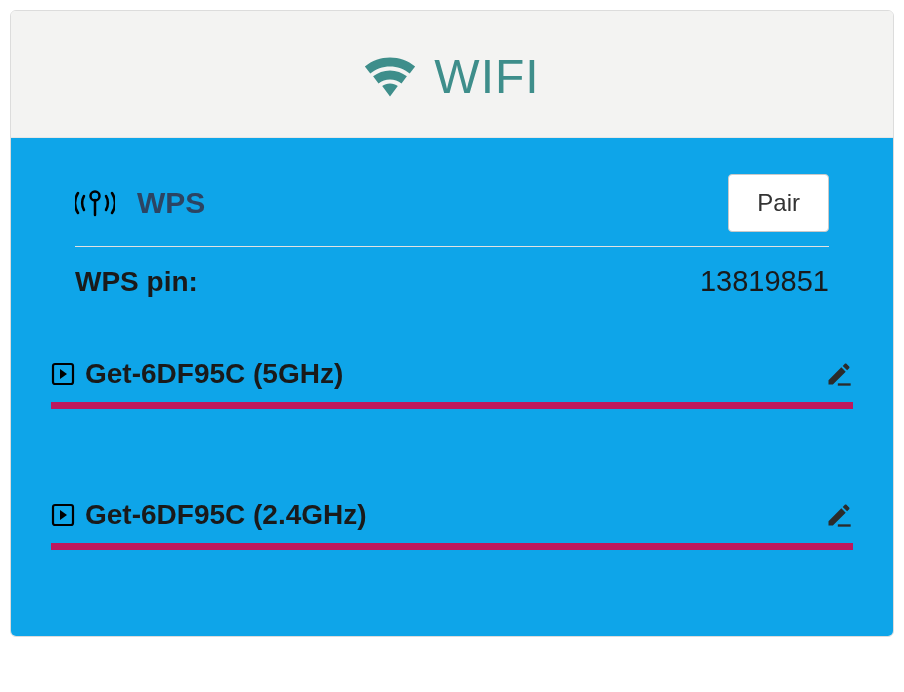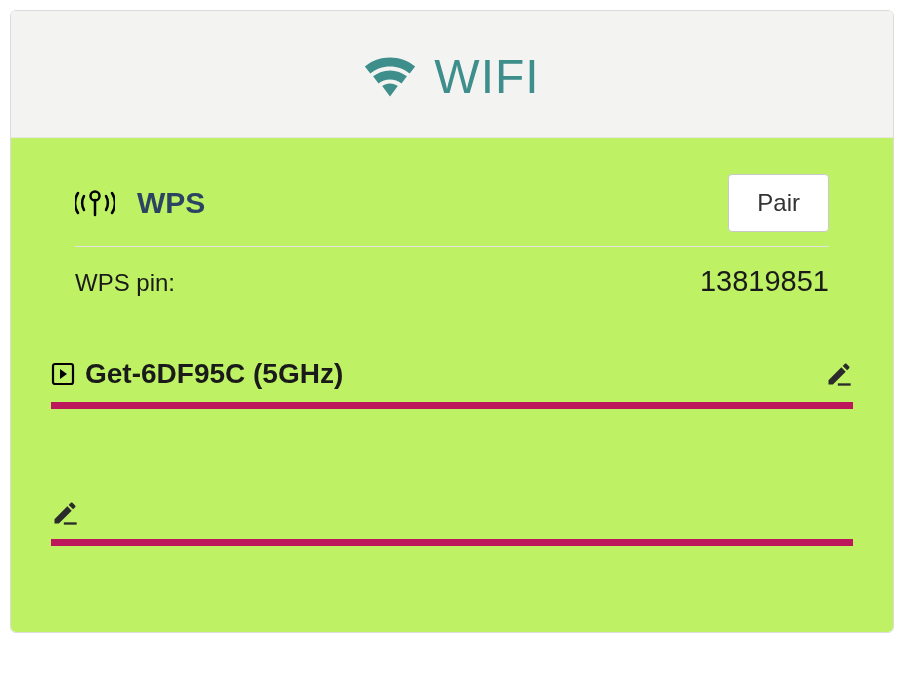--- a/index.html
+++ b/index.html
@@ -37,21 +37,21 @@
       fill: #3e8e8b;
     }
     .panel-title {
       font-size: 48px;
       font-weight: 400;
       color: #3e8e8b;
       letter-spacing: 1px;
     }
     .panel-body {
       padding: 28px 40px 36px 40px;
-      background: #bef264;
+      background: #0ea5e9;
     }
     .wps-section {
       padding: 0 24px;
       margin-bottom: 60px;
     }
     .wps-row {
       display: flex;
       align-items: center;
       padding: 8px 0 14px 0;
       border-bottom: 1px solid #e2e2e2;
@@ -81,22 +81,22 @@
       cursor: pointer;
       font-family: inherit;
     }
     .pin-row {
       display: flex;
       align-items: baseline;
       justify-content: space-between;
       padding: 18px 0 0 0;
     }
     .pin-label {
-      font-size: 24px;
-      font-weight: 400;
+      font-size: 28px;
+      font-weight: 700;
       color: #1a1a1a;
     }
     .pin-value {
       font-size: 29px;
       color: #1a1a1a;
       font-weight: 400;
     }
     .network-item {
       padding-bottom: 12px;
       border-bottom: 7px solid #be185d;
@@ -197,20 +197,29 @@
           <svg viewBox="0 0 24 24">
               <path d="M3 17.25V21h3.75l11-11-3.75-3.75-11 11zM20.7 7c.4-.4.4-1 0-1.4l-2.3-2.3c-.4-.4-1-.4-1.4 0l-1.8 1.8 3.75 3.75 1.75-1.85z"></path>
               <rect x="11" y="20" width="11" height="2"></rect>
             </svg>
         </span>
       </div>
     </div>
 
     <div class="network-item">
       <div class="network-row">
+        <div class="network-left">
+          <span class="expand-icon">
+            <svg viewBox="0 0 24 24">
+                <rect x="2" y="2" width="20" height="20" rx="2" fill="none" stroke="#000" stroke-width="2.2"></rect>
+                <path d="M9 7 L16 12 L9 17 Z" fill="#000"></path>
+              </svg>
+          </span>
+          <span class="network-name">Get-6DF95C (2.4GHz)</span>
+        </div>
         <span class="edit-icon">
           <svg viewBox="0 0 24 24">
               <path d="M3 17.25V21h3.75l11-11-3.75-3.75-11 11zM20.7 7c.4-.4.4-1 0-1.4l-2.3-2.3c-.4-.4-1-.4-1.4 0l-1.8 1.8 3.75 3.75 1.75-1.85z"></path>
               <rect x="11" y="20" width="11" height="2"></rect>
             </svg>
         </span>
       </div>
     </div>
 
   </div>

